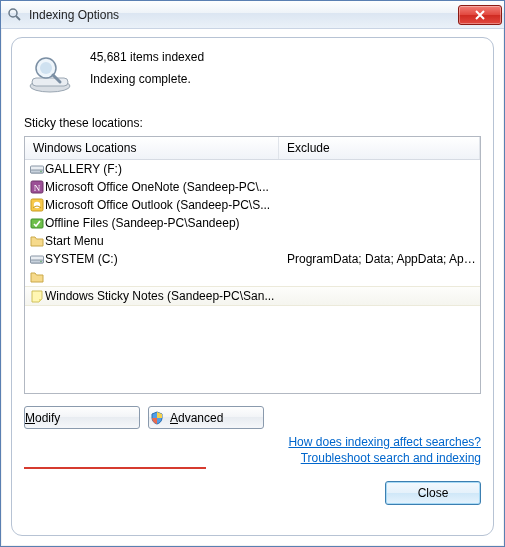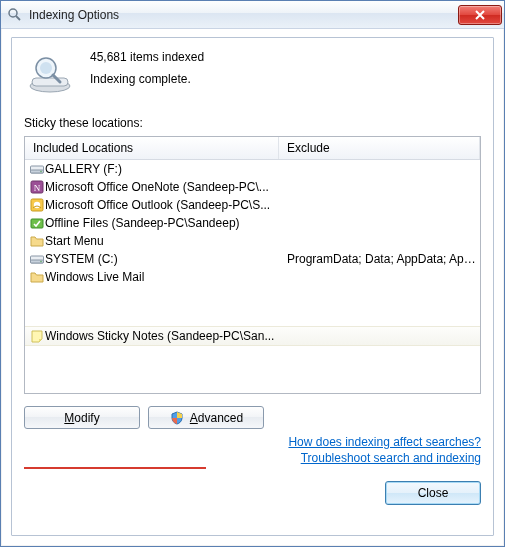--- a/index.html
+++ b/index.html
@@ -33,21 +33,21 @@
     flex:1;
     padding:8px 10px 10px 10px;
     display:flex; flex-direction:column;
   }
   .panel {
     flex:1;
     border:1px solid #b7c3d4;
     background:#fff;
     padding:10px 12px 12px 12px;
     display:flex; flex-direction:column;
-    border-radius:1px;
+    border-radius:11px;
   }
   .status-row { display:flex; gap:14px; margin-bottom:20px; }
   .status-icon {
     width:52px; height:48px;
     display:flex; align-items:center; justify-content:center;
   }
   .status-text { padding-top:2px; }
   .status-text div { margin-bottom:8px; }
   .section-label { margin-bottom:6px; }
   .list-box {
@@ -73,21 +73,20 @@
     display:flex;
     align-items:center;
     height:18px;
     font-size:12px;
   }
   .row.selected {
     background: linear-gradient(to bottom, #fdfdfb, #f5f5ef);
     border-top:1px solid #eceada;
     border-bottom:1px solid #eceada;
     height:20px;
-    margin-top:40px;
   }
   .row .cell-included {
     width:254px;
     display:flex; align-items:center;
     gap:0;
     padding-left:4px;
     white-space:nowrap; overflow:hidden; text-overflow:ellipsis;
   }
   .row .cell-exclude {
     flex:1;
@@ -97,21 +96,21 @@
   .row .mini-icon { width:16px; height:16px; flex:0 0 16px; display:flex; align-items:center; justify-content:center; }
   .row .lbl { overflow:hidden; text-overflow:ellipsis; white-space:nowrap; }
 
   .button-row { display:flex; gap:8px; margin-top:12px; }
   .btn {
     height:23px;
     min-width:116px;
     border:1px solid #8a9aad;
     border-radius:3px;
     background: linear-gradient(to bottom, #fefefe 0%, #f2f4f7 49%, #e8ecf1 50%, #f5f7fa 100%);
-    display:flex; align-items:center; justify-content:center;
+    display:flex; align-items:center; 
     gap:5px;
     font-size:12px;
     color:#000;
   }
   .btn.disabled { color:#888; border-color:#bac2cd; }
   .btn .u { text-decoration:underline; }
   .btn .mini-icon { width:16px; height:16px; display:flex; align-items:center; justify-content:center; }
 
   .links { margin-top:6px;text-align:right; }
   .link { color:#0066cc; text-decoration:underline; cursor:pointer; font-size:12px; display:inline-block; margin-bottom:2px; }
@@ -167,21 +166,21 @@
         <div class="status-text">
           <div>45,681 items indexed</div>
           <div>Indexing complete.</div>
         </div>
       </div>
 
       <div class="section-label">Sticky these locations:</div>
 
       <div class="list-box">
         <div class="list-header">
-          <div class="col col-included">Included Locations</div>
+          <div class="col col-included">Windows Locations</div>
           <div class="col col-exclude">Exclude</div>
         </div>
         <div class="list-rows" id="list-rows">
             <div class="row">
               <div class="cell-included">
                 <span class="mini-icon">
                   <svg width="16" height="16" viewBox="0 0 16 16">
                     <rect x="1.5" y="5" width="13" height="7" rx="1" fill="#e9edf2" stroke="#8a97a6"></rect>
                     <rect x="1.5" y="9" width="13" height="3" rx="1" fill="#c7d1dc" stroke="#8a97a6"></rect>
                     <circle cx="12" cy="10.5" r="0.8" fill="#5fae5f"></circle>
@@ -252,21 +251,20 @@
               </div>
               <div class="cell-exclude">ProgramData; Data; AppData; AppData; ...</div>
             </div>
             <div class="row">
               <div class="cell-included">
                 <span class="mini-icon">
                   <svg width="16" height="16" viewBox="0 0 16 16">
                     <path d="M2 4 h4 l1.5 2 H14 v7 H2 Z" fill="#f6da8c" stroke="#caa94a"></path>
                   </svg>
                 </span>
-                <span class="lbl">Windows Live Mail</span>
               </div>
               <div class="cell-exclude"></div>
             </div>
             <div class="row selected">
               <div class="cell-included">
                 <span class="mini-icon">
                   <svg width="16" height="16" viewBox="0 0 16 16">
                     <path d="M3 3 h10 v8 l-3 3 h-7 Z" fill="#fff7b3" stroke="#cfc05a"></path>
                     <path d="M13 11 l-3 3 v-3 Z" fill="#e8dd7d"></path>
                   </svg>

